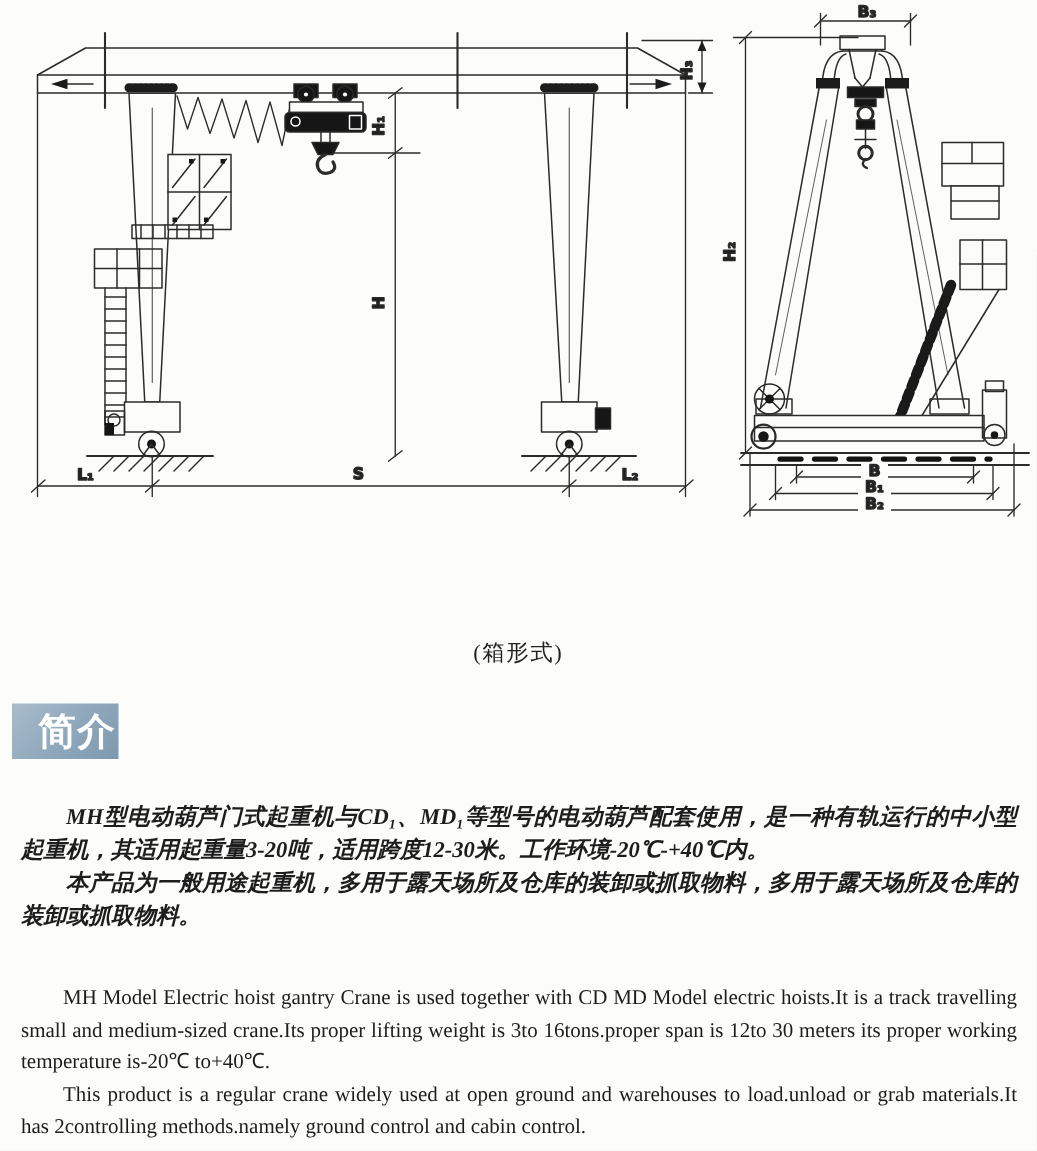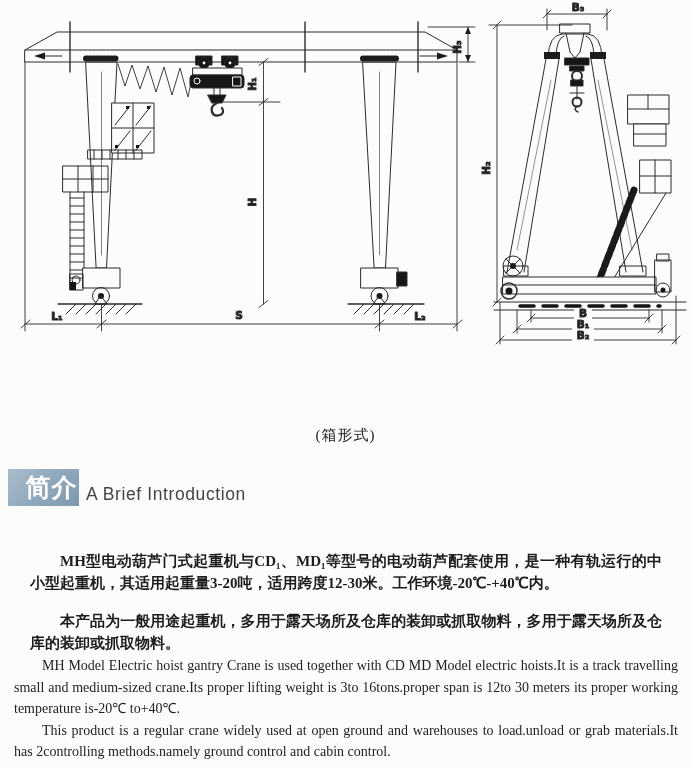--- a/index.html
+++ b/index.html
@@ -48,21 +48,21 @@
     color:#454545;
     letter-spacing:0.6px;
     padding-bottom:1px;
   }
   #cn-block{
     position:absolute;left:14px;top:534px;width:664px;
     font-size:15px;font-weight:bold;
     line-height:22px;
     text-align:justify;
   }
-  #cn-block p{margin:16px;text-indent:2em;}
+  #cn-block p{margin:0;text-indent:2em;font-style:italic;}
   #en-block{
     position:absolute;left:14px;top:655px;width:664px;
     font-size:14px;
     line-height:21.5px;
     text-align:justify;
   }
   #en-block p{margin:0;text-indent:2em;}
 </style>
 </head>
 <body>
@@ -353,21 +353,20 @@
       <text class="dimlabel" x="583" y="317" text-anchor="middle">B</text>
       <text class="dimlabel" x="583" y="328" text-anchor="middle">B₁</text>
       <text class="dimlabel" x="583" y="339" text-anchor="middle">B₂</text>
     </g>
   </svg>
 
   <div id="caption">(箱形式)</div>
 
   <div id="intro-row">
     <div id="intro-badge">简介</div>
-    <div id="intro-heading">A Brief Introduction</div>
   </div>
 
   <div id="cn-block">
     <p>MH型电动葫芦门式起重机与CD₁、MD₁等型号的电动葫芦配套使用，是一种有轨运行的中小型起重机，其适用起重量3-20吨，适用跨度12-30米。工作环境-20℃-+40℃内。</p>
     <p>本产品为一般用途起重机，多用于露天场所及仓库的装卸或抓取物料，多用于露天场所及仓库的装卸或抓取物料。</p>
   </div>
 
   <div id="en-block">
     <p>MH Model Electric hoist gantry Crane is used together with CD MD Model electric hoists.It is a track travelling small and medium-sized crane.Its proper lifting weight is 3to 16tons.proper span  is 12to 30 meters its proper working temperature is-20℃ to+40℃.</p>
     <p>This product is a regular crane widely used at open ground and warehouses to load.unload or grab materials.It has 2controlling methods.namely ground control and cabin control.</p>

